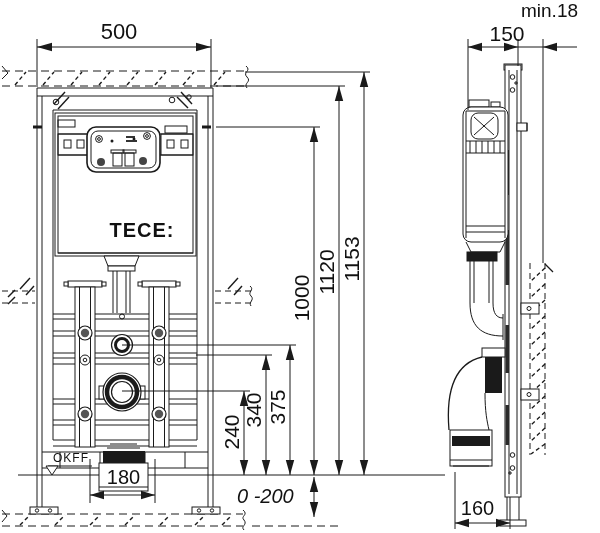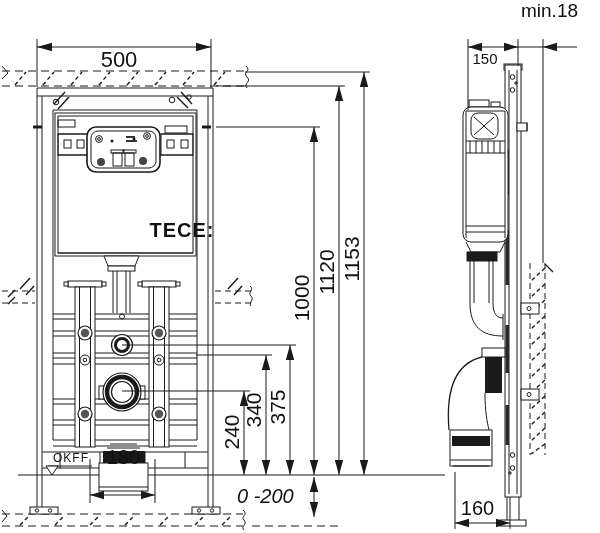--- a/index.html
+++ b/index.html
@@ -2,25 +2,25 @@
 <html><head>
 <meta charset="utf-8">
 <style>
   html,body{margin:0;padding:0;background:#fff;}
   #stage{position:relative;width:600px;height:533px;background:#ffffff;overflow:hidden;
          font-family:"Liberation Sans", sans-serif;color:#111;}
   #stage svg{position:absolute;left:0;top:0;}
   .dim-label{position:absolute;color:#111;white-space:nowrap;line-height:1;
              font-family:"Liberation Sans", sans-serif;text-align:center;}
   .rot{transform:rotate(-90deg);transform-origin:center center;text-align:center;}
-  .big{font-size:22px;margin-top:28px;}
+  .big{font-size:22px;}
   .med{font-size:20px;}
   .minmax{font-size:19px;}
   .okff{font-size:12px;letter-spacing:1px;}
-  .logo{font-size:20px;font-weight:700;letter-spacing:1px;text-align:center;margin-left:40px;}
+  .logo{font-size:20px;font-weight:700;letter-spacing:1px;text-align:center;}
   .ctr{text-align:center;}
 </style>
 </head>
 <body>
 
 <div id="stage">
 <svg width="600" height="533" viewBox="0 0 600 533" fill="none" stroke="#1a1a1a" stroke-width="1">
 
   <g>
     <path d="M2 71 H246" stroke-dasharray="8 5"></path>
@@ -375,33 +375,33 @@
     <path d="M455 472 V529"></path>
         <path d="M510 497 V529"></path>
         <path d="M455 523 H510"></path>
     <polygon points="455,523 469,518.8 469,527.2" fill="#1a1a1a" stroke="none"></polygon>
     <polygon points="510,523 496,518.8 496,527.2" fill="#1a1a1a" stroke="none"></polygon>
   </g>
 </svg>
 
 <div class="dim-label big ctr" style="left:88px;top:21px;width:62px;">500</div>
 
-<div class="dim-label big ctr" style="left:456px;top:23px;width:58px;font-size:15px;">150</div>
+<div class="dim-label big ctr" style="left:478px;top:23px;width:58px;font-size:21px;">150</div>
 
 <div class="dim-label minmax" style="left:521px;top:1px;">min.18</div>
 
 <div class="dim-label logo" style="left:108px;top:220px;width:68px;">TECE:</div>
 
 <div class="dim-label rot" style="left:322px;top:248px;width:60px;height:22px;font-size:21px;">1153</div>
 <div class="dim-label rot" style="left:297px;top:261px;width:60px;height:22px;font-size:21px;">1120</div>
 <div class="dim-label rot" style="left:272px;top:287px;width:60px;height:22px;font-size:21px;">1000</div>
 <div class="dim-label rot" style="left:255px;top:396px;width:46px;height:22px;font-size:21px;">375</div>
 <div class="dim-label rot" style="left:231px;top:399px;width:46px;height:22px;font-size:21px;">340</div>
 <div class="dim-label rot" style="left:209px;top:421px;width:46px;height:22px;font-size:21px;">240</div>
 
 <div class="dim-label med" style="left:237px;top:486px;font-style:italic;">0 -200</div>
 
 <div class="dim-label okff" style="left:53px;top:452px;">OKFF</div>
 
-<div class="dim-label med ctr" style="left:99px;top:447px;width:49px;">180</div>
+<div class="dim-label med ctr" style="left:99px;top:467px;width:49px;">180</div>
 
 <div class="dim-label med ctr" style="left:456px;top:498px;width:43px;">160</div>
 </div>
 
 </body></html>

